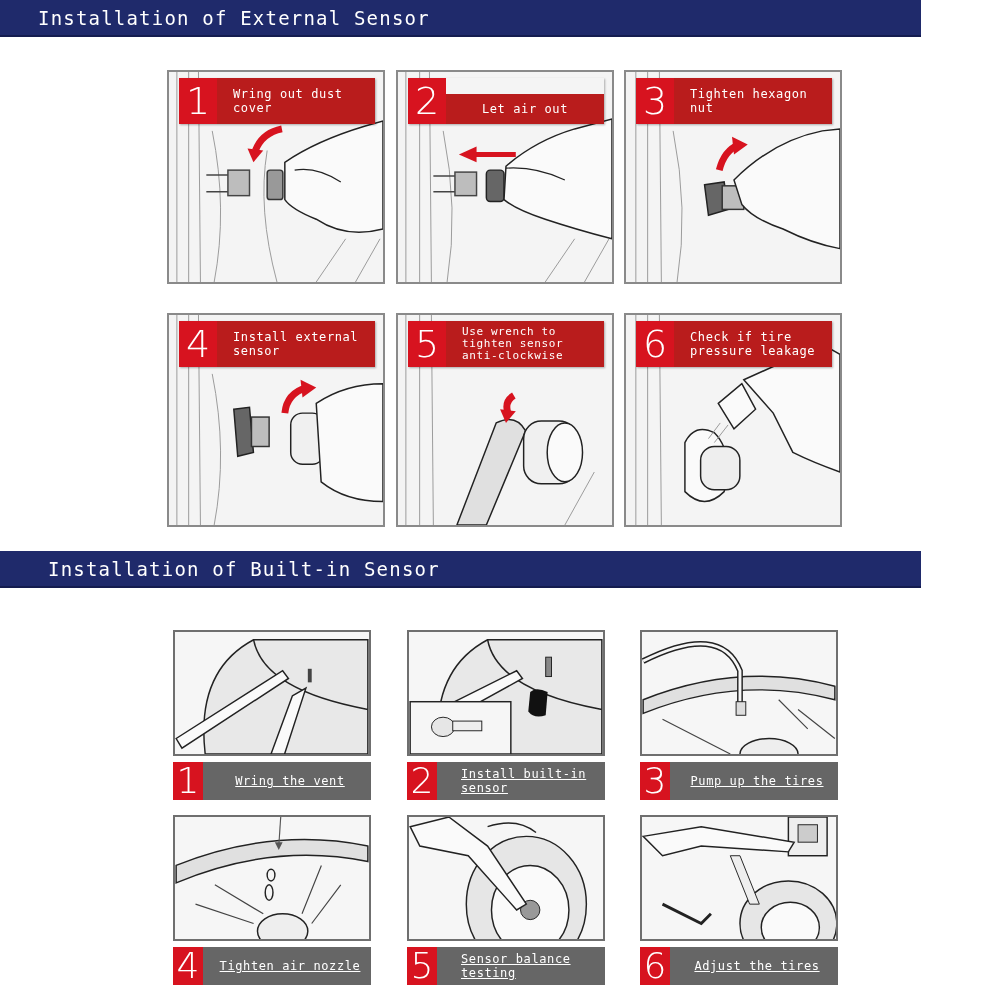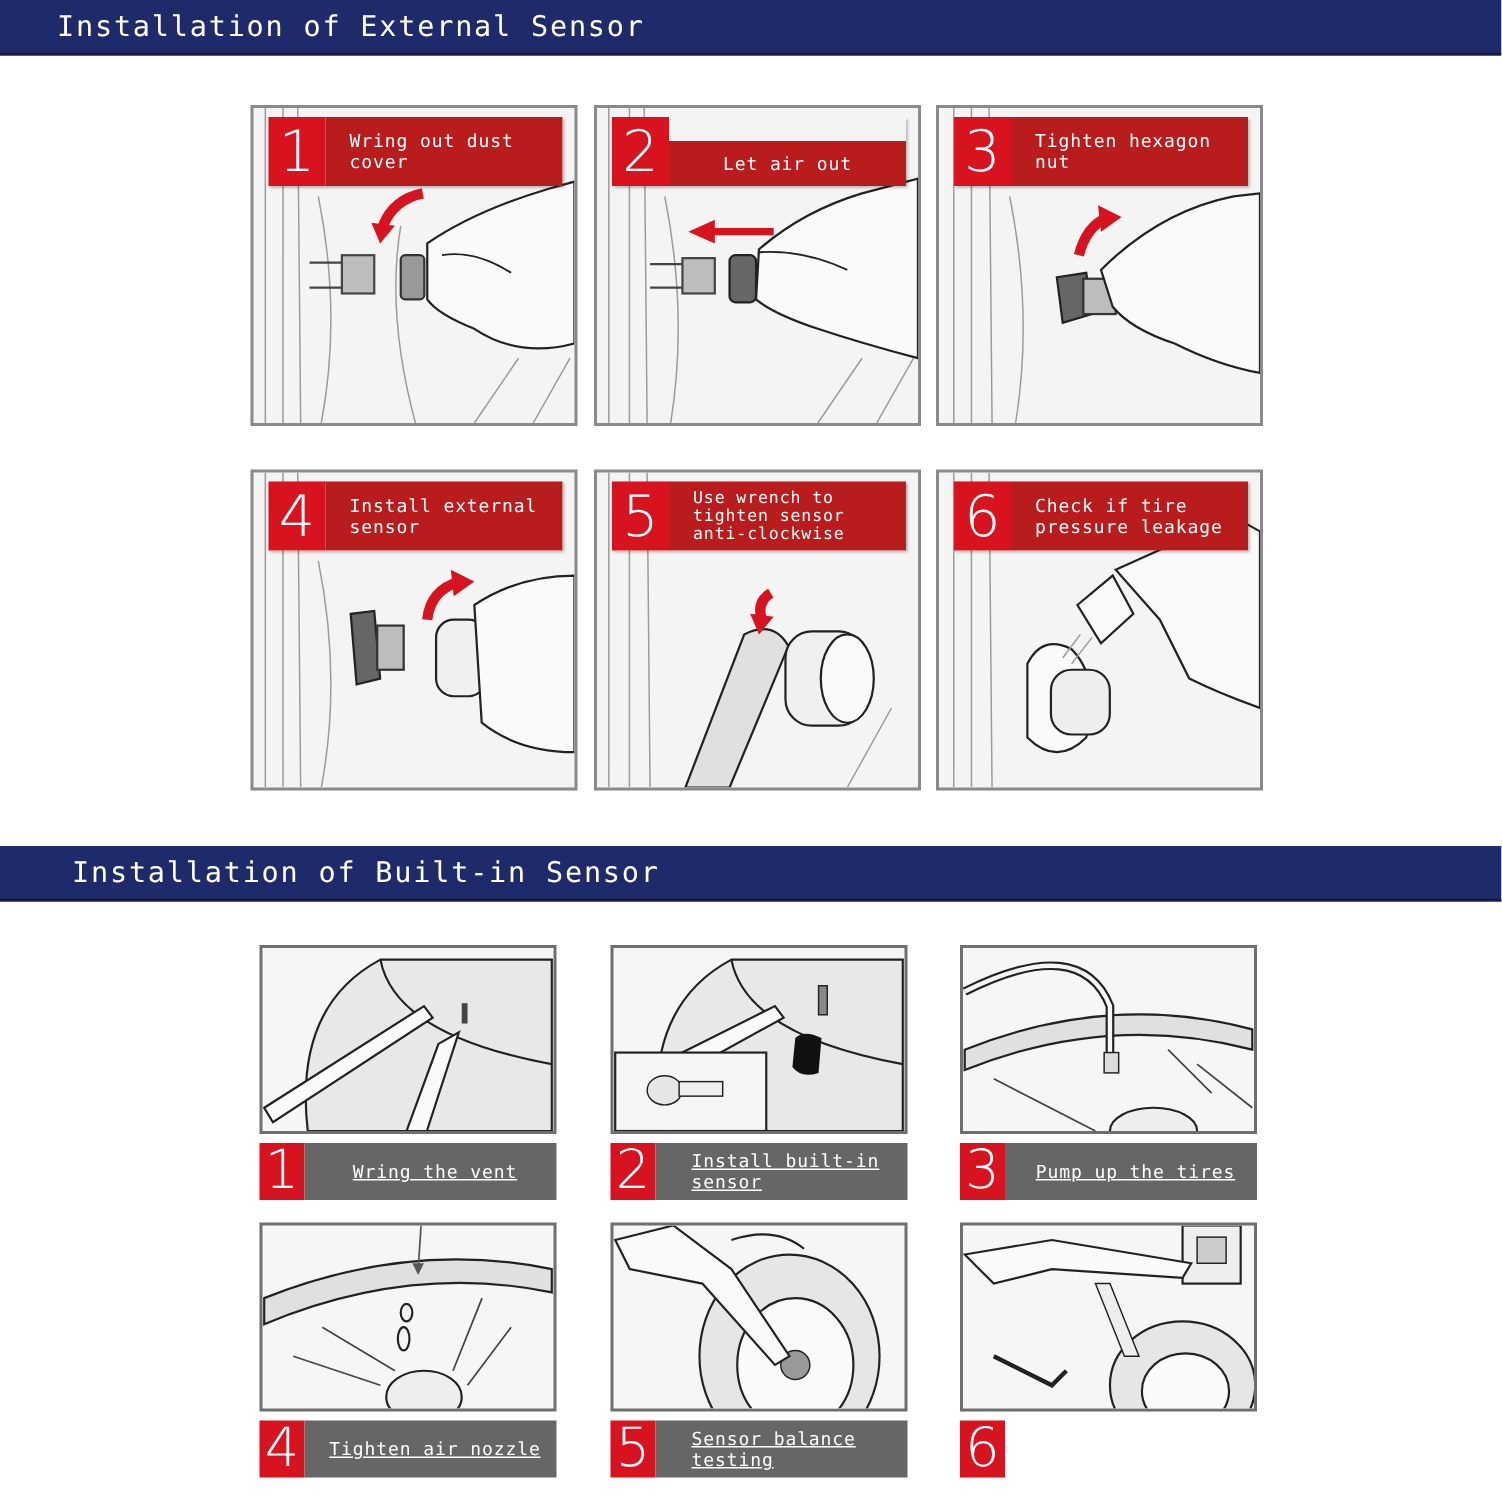--- a/index.html
+++ b/index.html
@@ -1,20 +1,20 @@
 <!DOCTYPE html>
 <html><head>
 <meta charset="utf-8">
 <style>
   * { box-sizing: border-box; margin: 0; padding: 0; }
   html, body { width: 1001px; height: 1001px; background: #ffffff; overflow: hidden; }
   body { position: relative; font-family: "DejaVu Sans Mono", "Liberation Mono", monospace; }
 
   .section-header {
-    position: absolute; left: 0; width: 1001px; height: 37px;
+    position: absolute; left: 0; width: 921px; height: 37px;
     background: #1f2a6b; border-bottom: 2px solid #141c4f;
     color: #ffffff; font-size: 19px; letter-spacing: 1.2px;
     padding-left: 38px; line-height: 37px;
   }
 
   
   .ext-panel {
     position: absolute; width: 218px; height: 214px;
     border: 2px solid #8a8a8a; background: #f4f4f4; overflow: hidden;
   }
@@ -163,21 +163,21 @@
     <rect x="76" y="134" width="40" height="44" rx="14" fill="#eee" stroke="#222" stroke-width="1.5"></rect>
     <path d="M96 110 L84 126 M104 112 L90 130" stroke="#999" stroke-width="1"></path>
   </svg>
   <div class="ext-label">
     <div class="num-box">6</div>
     <div class="txt-box">Check if tire
 pressure leakage</div>
   </div>
 </div>
 
-<div class="section-header" style="top:564px;padding-left:48px;">
+<div class="section-header" style="top:551px;padding-left:48px;">
   <span>Installation of Built-in Sensor</span>
 </div>
 
 <div class="bi-image" style="left:173px; top:630px;">
   <svg viewBox="0 0 198 126">
     <path d="M30 126 Q20 40 80 8 L198 8 L198 126 Z" fill="#e8e8e8" stroke="#222" stroke-width="1.5"></path>
     <path d="M80 8 Q90 60 198 80" fill="none" stroke="#222" stroke-width="1.5"></path>
     <path d="M0 110 L110 40 L116 48 L6 120 Z" fill="#fafafa" stroke="#222" stroke-width="1.5"></path>
     <path d="M120 66 L134 58 L112 126 L98 126 Z" fill="#fafafa" stroke="#222" stroke-width="1.5"></path>
     <rect x="136" y="38" width="4" height="14" fill="#444"></rect>
@@ -256,13 +256,14 @@
   <div class="num-box">4</div>
   <div class="txt-box">Tighten air nozzle</div>
 </div>
 <div class="bi-label" style="left:407px; top:947px;">
   <div class="num-box">5</div>
   <div class="txt-box left">Sensor balance
 testing</div>
 </div>
 <div class="bi-label" style="left:640px; top:947px;">
   <div class="num-box">6</div>
+  <div class="txt-box">Adjust the tires</div>
 </div>
 
 </body></html>

